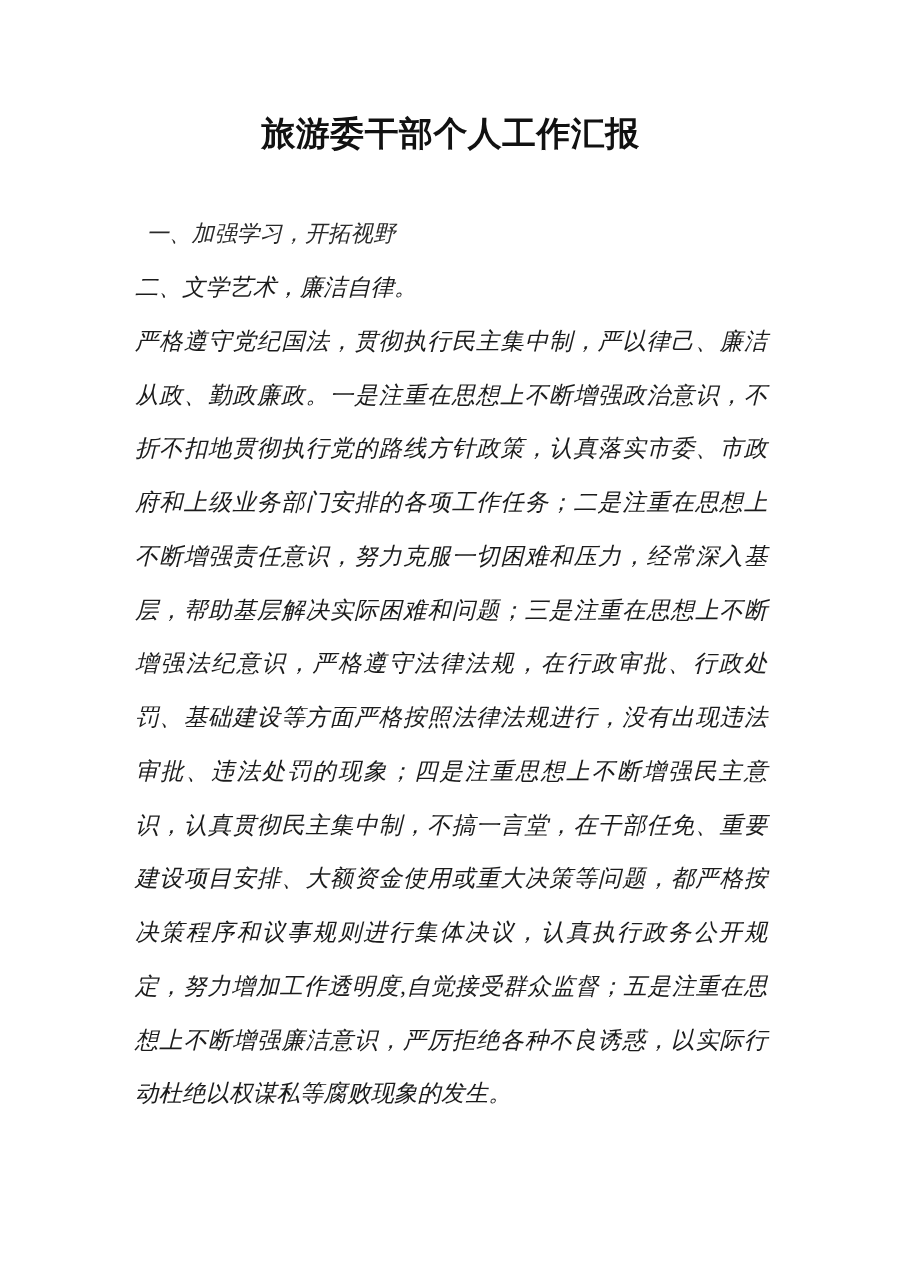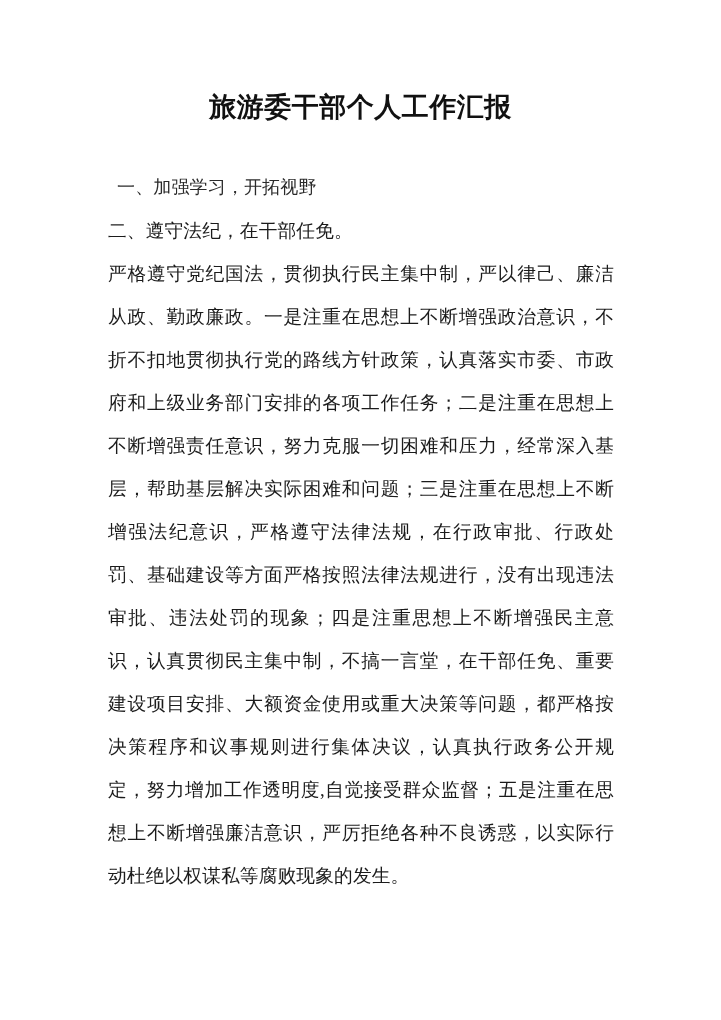--- a/index.html
+++ b/index.html
@@ -42,20 +42,21 @@
   }
   .para {
     margin: 0;
     font-size: 18.7px;
     line-height: 43px;
     color: #1b1b1b;
     text-align: justify;
     text-justify: inter-character;
     letter-spacing: 0.15px;
     word-break: break-all;
+    font-style: italic;
   }
   .para.heading-indent {
     text-indent: 9px;
     font-size: 18px;
     color: #2a2a2a;
   }
   .para.heading-flush {
     text-indent: 0;
     color: #1b1b1b;
   }
@@ -68,19 +69,19 @@
 
 <div class="page">
 
   <div class="doc-title">旅游委干部个人工作汇报</div>
 
   <div class="body-col">
 
     <p class="para heading-indent">一、加强学习，开拓视野</p>
 
 
-    <p class="para heading-flush">二、遵守法纪，在干部任免。</p>
+    <p class="para heading-flush">二、文学艺术，廉洁自律。</p>
 
     <p class="para flow">严格遵守党纪国法，贯彻执行民主集中制，严以律己、廉洁从政、勤政廉政。一是注重在思想上不断增强政治意识，不折不扣地贯彻执行党的路线方针政策，认真落实市委、市政府和上级业务部门安排的各项工作任务；二是注重在思想上不断增强责任意识，努力克服一切困难和压力，经常深入基层，帮助基层解决实际困难和问题；三是注重在思想上不断增强法纪意识，严格遵守法律法规，在行政审批、行政处罚、基础建设等方面严格按照法律法规进行，没有出现违法审批、违法处罚的现象；四是注重思想上不断增强民主意识，认真贯彻民主集中制，不搞一言堂，在干部任免、重要建设项目安排、大额资金使用或重大决策等问题，都严格按决策程序和议事规则进行集体决议，认真执行政务公开规定，努力增加工作透明度,自觉接受群众监督；五是注重在思想上不断增强廉洁意识，严厉拒绝各种不良诱惑，以实际行动杜绝以权谋私等腐败现象的发生。</p>
 
   </div>
 
 </div>
 
 </body></html>

